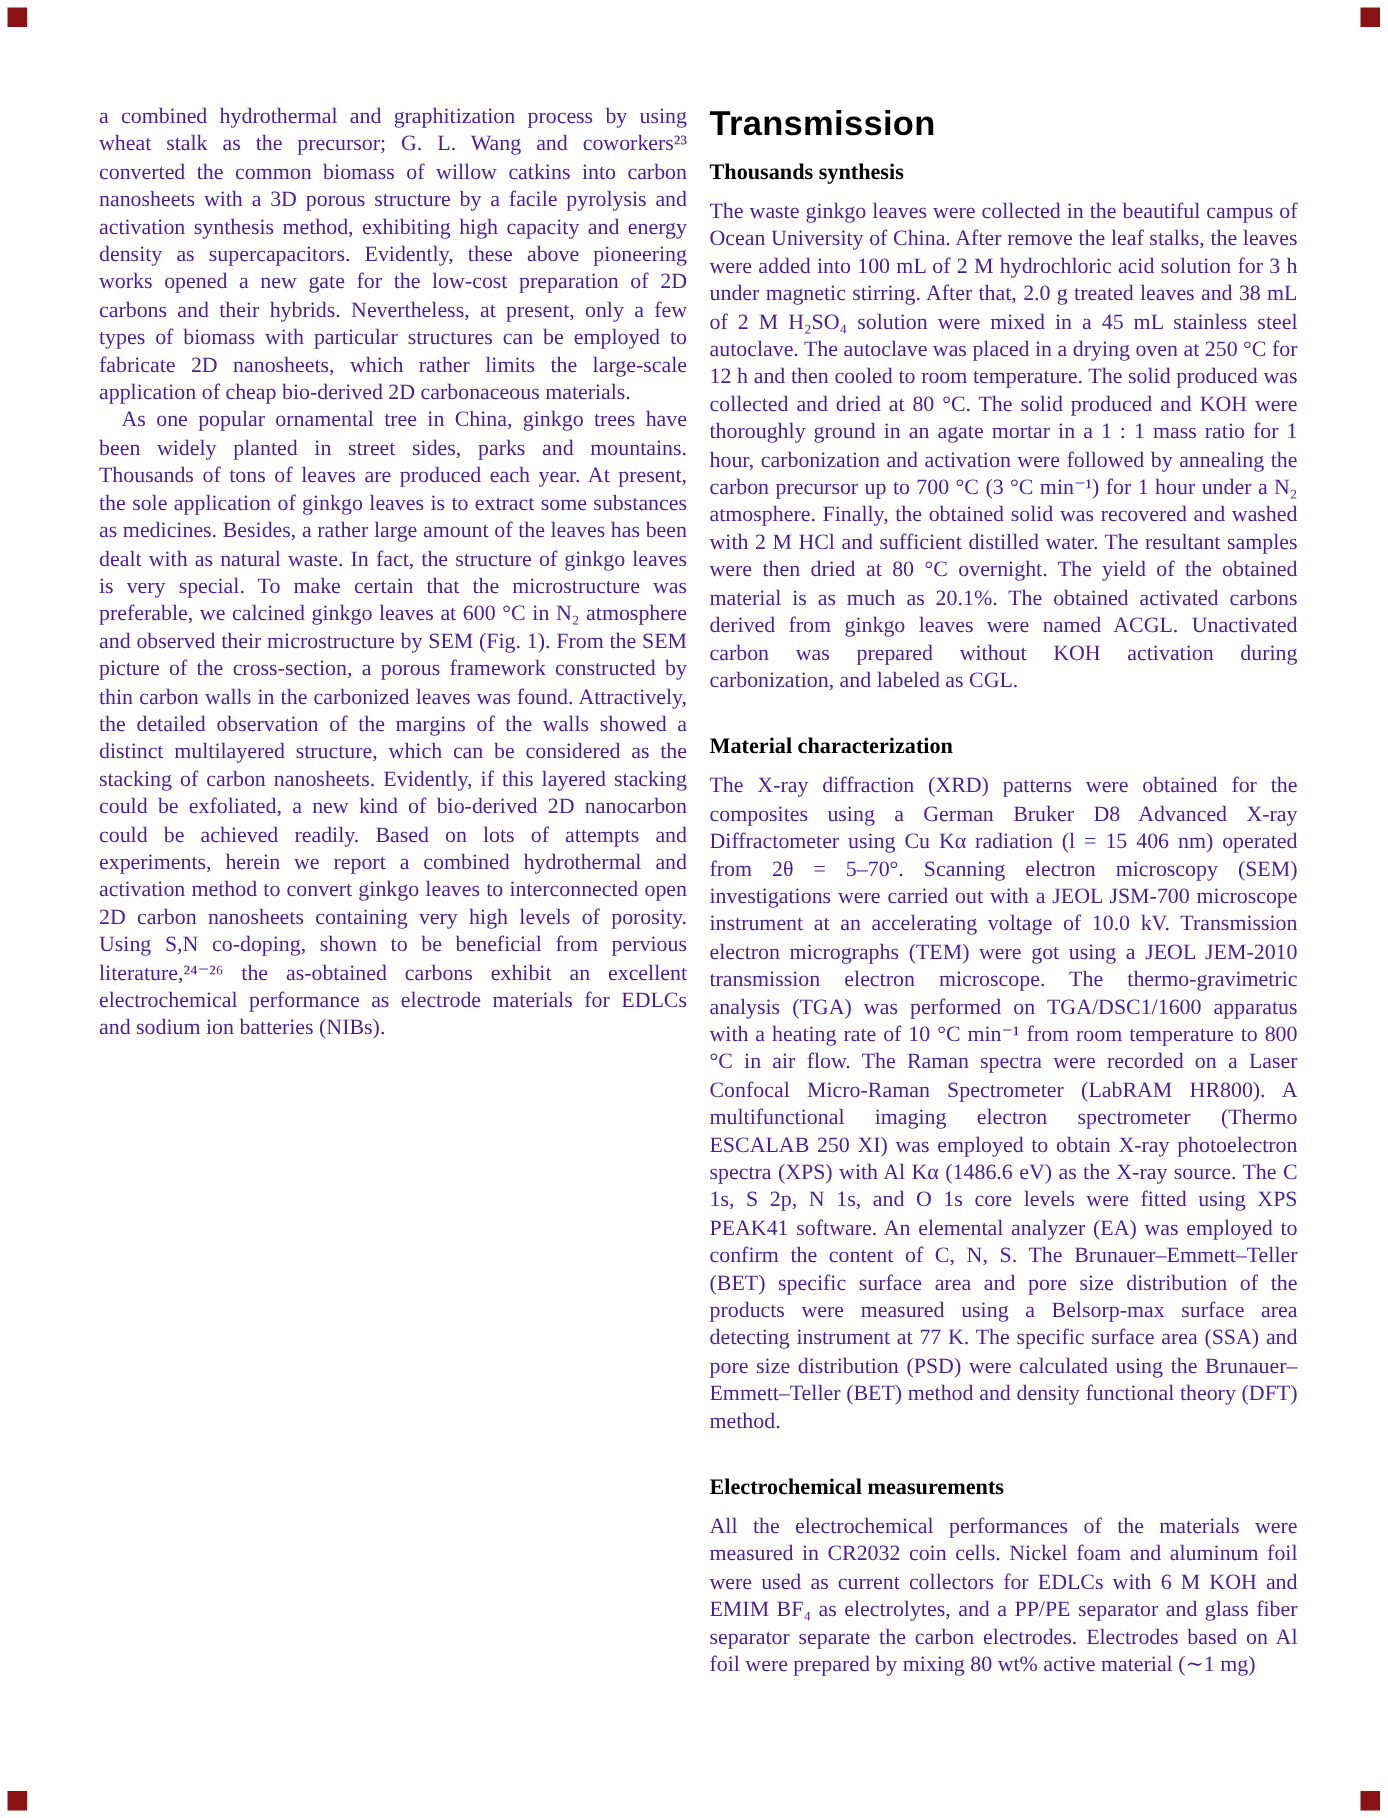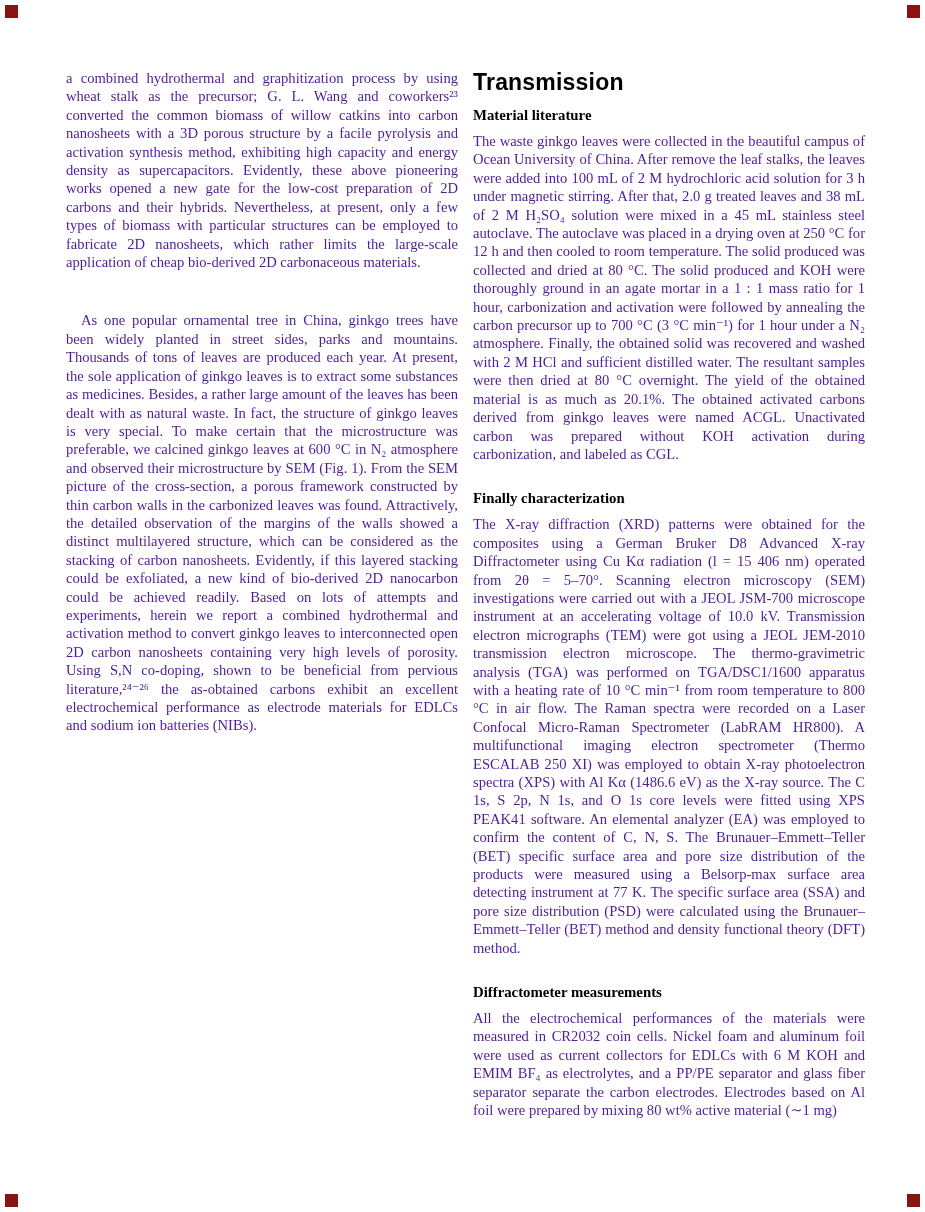--- a/index.html
+++ b/index.html
@@ -34,21 +34,21 @@
   }
   .col-left  { left: 66px; }
   .col-right { left: 473px; }
 
   .col p {
     margin: 0;
     font: 400 14.6px/18.4px "Liberation Serif", "DejaVu Serif", serif;
     color: #4c1d95;
     text-align: justify;
   }
-  .col p.indent { text-indent: 15px; margin-top: 40px; }
+  .col p.indent { text-indent: 15px; }
 
   h1.section-title {
     margin: 0 0 11px 0;
     font: 600 23px/26px "Liberation Sans", "DejaVu Sans", sans-serif;
     letter-spacing: 0.2px;
     color: #000;
   }
 
   .subsection h2 {
     margin: 0 0 8px 0;
@@ -68,26 +68,26 @@
 
 <div class="col col-left">
   <p>a combined hydrothermal and graphitization process by using wheat stalk as the precursor; G. L. Wang and coworkers²³ converted the common biomass of willow catkins into carbon nanosheets with a 3D porous structure by a facile pyrolysis and activation synthesis method, exhibiting high capacity and energy density as supercapacitors. Evidently, these above pioneering works opened a new gate for the low-cost preparation of 2D carbons and their hybrids. Nevertheless, at present, only a few types of biomass with particular structures can be employed to fabricate 2D nanosheets, which rather limits the large-scale application of cheap bio-derived 2D carbonaceous materials.</p>
   <p class="indent">As one popular ornamental tree in China, ginkgo trees have been widely planted in street sides, parks and mountains. Thousands of tons of leaves are produced each year. At present, the sole application of ginkgo leaves is to extract some substances as medicines. Besides, a rather large amount of the leaves has been dealt with as natural waste. In fact, the structure of ginkgo leaves is very special. To make certain that the microstructure was preferable, we calcined ginkgo leaves at 600 °C in N₂ atmosphere and observed their microstructure by SEM (Fig. 1). From the SEM picture of the cross-section, a porous framework constructed by thin carbon walls in the carbonized leaves was found. Attractively, the detailed observation of the margins of the walls showed a distinct multilayered structure, which can be considered as the stacking of carbon nanosheets. Evidently, if this layered stacking could be exfoliated, a new kind of bio-derived 2D nanocarbon could be achieved readily. Based on lots of attempts and experiments, herein we report a combined hydrothermal and activation method to convert ginkgo leaves to interconnected open 2D carbon nanosheets containing very high levels of porosity. Using S,N co-doping, shown to be beneficial from pervious literature,²⁴⁻²⁶ the as-obtained carbons exhibit an excellent electrochemical performance as electrode materials for EDLCs and sodium ion batteries (NIBs).</p>
 </div>
 
 <div class="col col-right">
   <h1 class="section-title">Transmission</h1>
 
   <div class="subsection">
-    <h2>Material literature</h2>
+    <h2>Thousands synthesis</h2>
     <p>The waste ginkgo leaves were collected in the beautiful campus of Ocean University of China. After remove the leaf stalks, the leaves were added into 100 mL of 2 M hydrochloric acid solution for 3 h under magnetic stirring. After that, 2.0 g treated leaves and 38 mL of 2 M H₂SO₄ solution were mixed in a 45 mL stainless steel autoclave. The autoclave was placed in a drying oven at 250 °C for 12 h and then cooled to room temperature. The solid produced was collected and dried at 80 °C. The solid produced and KOH were thoroughly ground in an agate mortar in a 1 : 1 mass ratio for 1 hour, carbonization and activation were followed by annealing the carbon precursor up to 700 °C (3 °C min⁻¹) for 1 hour under a N₂ atmosphere. Finally, the obtained solid was recovered and washed with 2 M HCl and sufficient distilled water. The resultant samples were then dried at 80 °C overnight. The yield of the obtained material is as much as 20.1%. The obtained activated carbons derived from ginkgo leaves were named ACGL. Unactivated carbon was prepared without KOH activation during carbonization, and labeled as CGL.</p>
   </div>
 
   <div class="subsection">
-    <h2>Finally characterization</h2>
+    <h2>Material characterization</h2>
     <p>The X-ray diffraction (XRD) patterns were obtained for the composites using a German Bruker D8 Advanced X-ray Diffractometer using Cu Kα radiation (l = 15 406 nm) operated from 2θ = 5–70°. Scanning electron microscopy (SEM) investigations were carried out with a JEOL JSM-700 microscope instrument at an accelerating voltage of 10.0 kV. Transmission electron micrographs (TEM) were got using a JEOL JEM-2010 transmission electron microscope. The thermo-gravimetric analysis (TGA) was performed on TGA/DSC1/1600 apparatus with a heating rate of 10 °C min⁻¹ from room temperature to 800 °C in air flow. The Raman spectra were recorded on a Laser Confocal Micro-Raman Spectrometer (LabRAM HR800). A multifunctional imaging electron spectrometer (Thermo ESCALAB 250 XI) was employed to obtain X-ray photoelectron spectra (XPS) with Al Kα (1486.6 eV) as the X-ray source. The C 1s, S 2p, N 1s, and O 1s core levels were fitted using XPS PEAK41 software. An elemental analyzer (EA) was employed to confirm the content of C, N, S. The Brunauer–Emmett–Teller (BET) specific surface area and pore size distribution of the products were measured using a Belsorp-max surface area detecting instrument at 77 K. The specific surface area (SSA) and pore size distribution (PSD) were calculated using the Brunauer–Emmett–Teller (BET) method and density functional theory (DFT) method.</p>
   </div>
 
   <div class="subsection">
-    <h2>Diffractometer measurements</h2>
+    <h2>Electrochemical measurements</h2>
     <p>All the electrochemical performances of the materials were measured in CR2032 coin cells. Nickel foam and aluminum foil were used as current collectors for EDLCs with 6 M KOH and EMIM BF₄ as electrolytes, and a PP/PE separator and glass fiber separator separate the carbon electrodes. Electrodes based on Al foil were prepared by mixing 80 wt% active material (∼1 mg)</p>
   </div>
 </div>
 
 </body></html>

